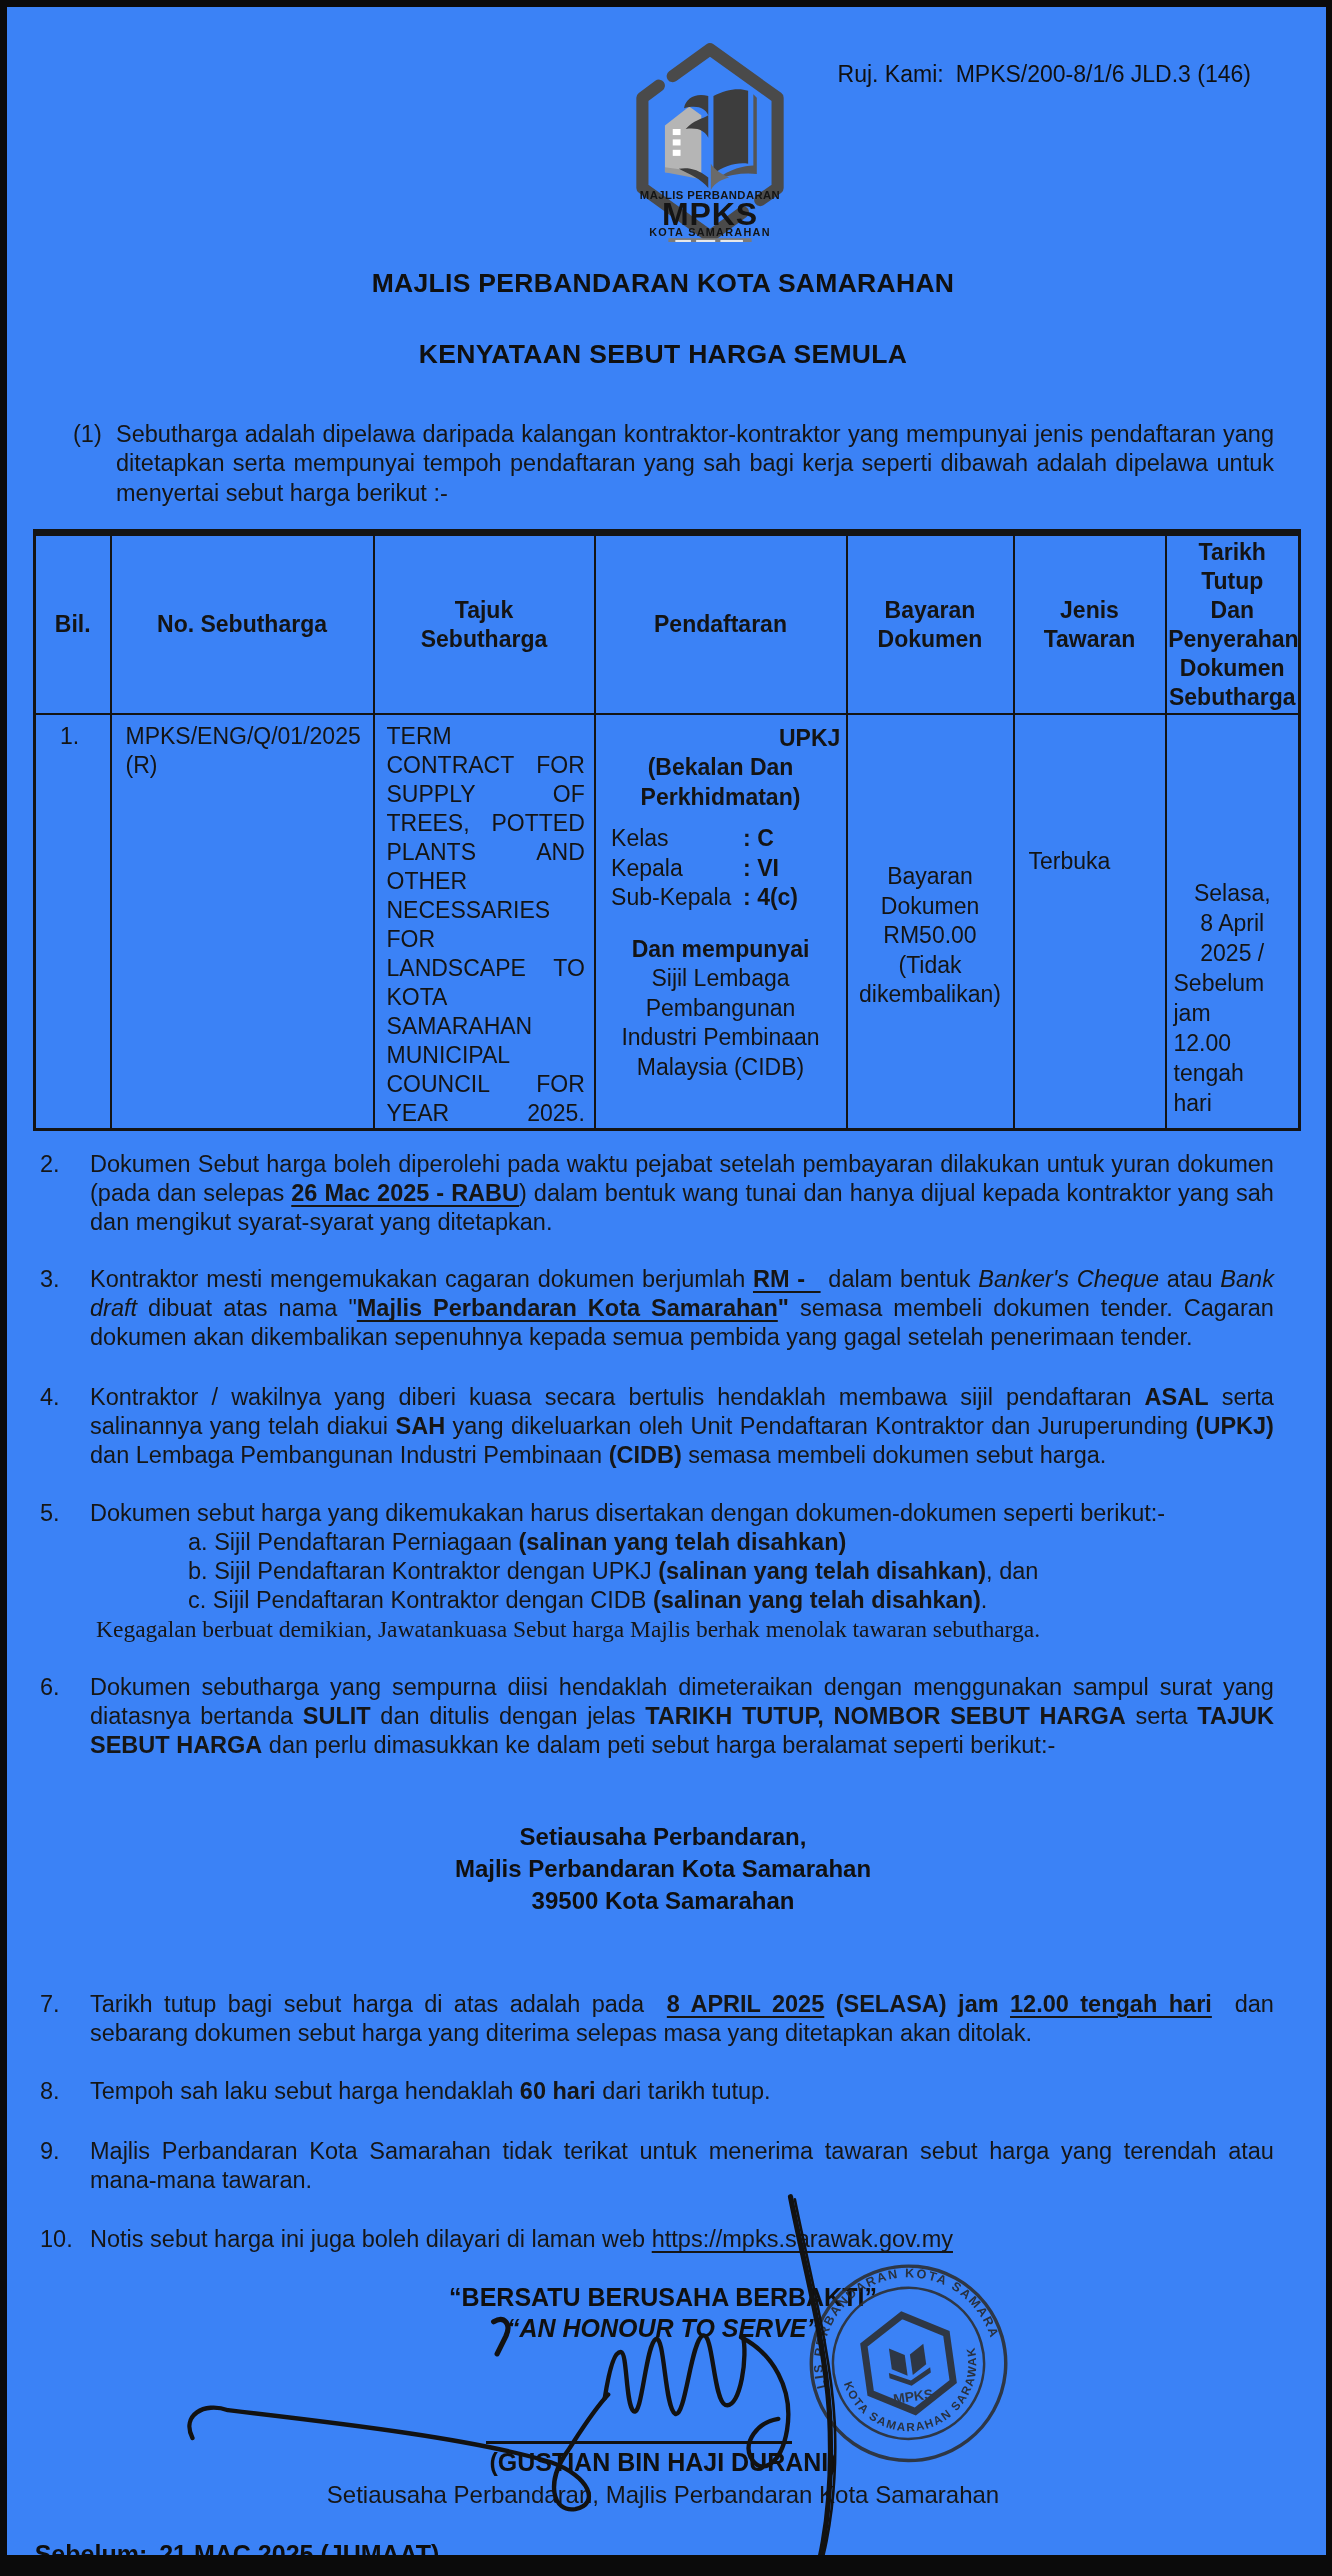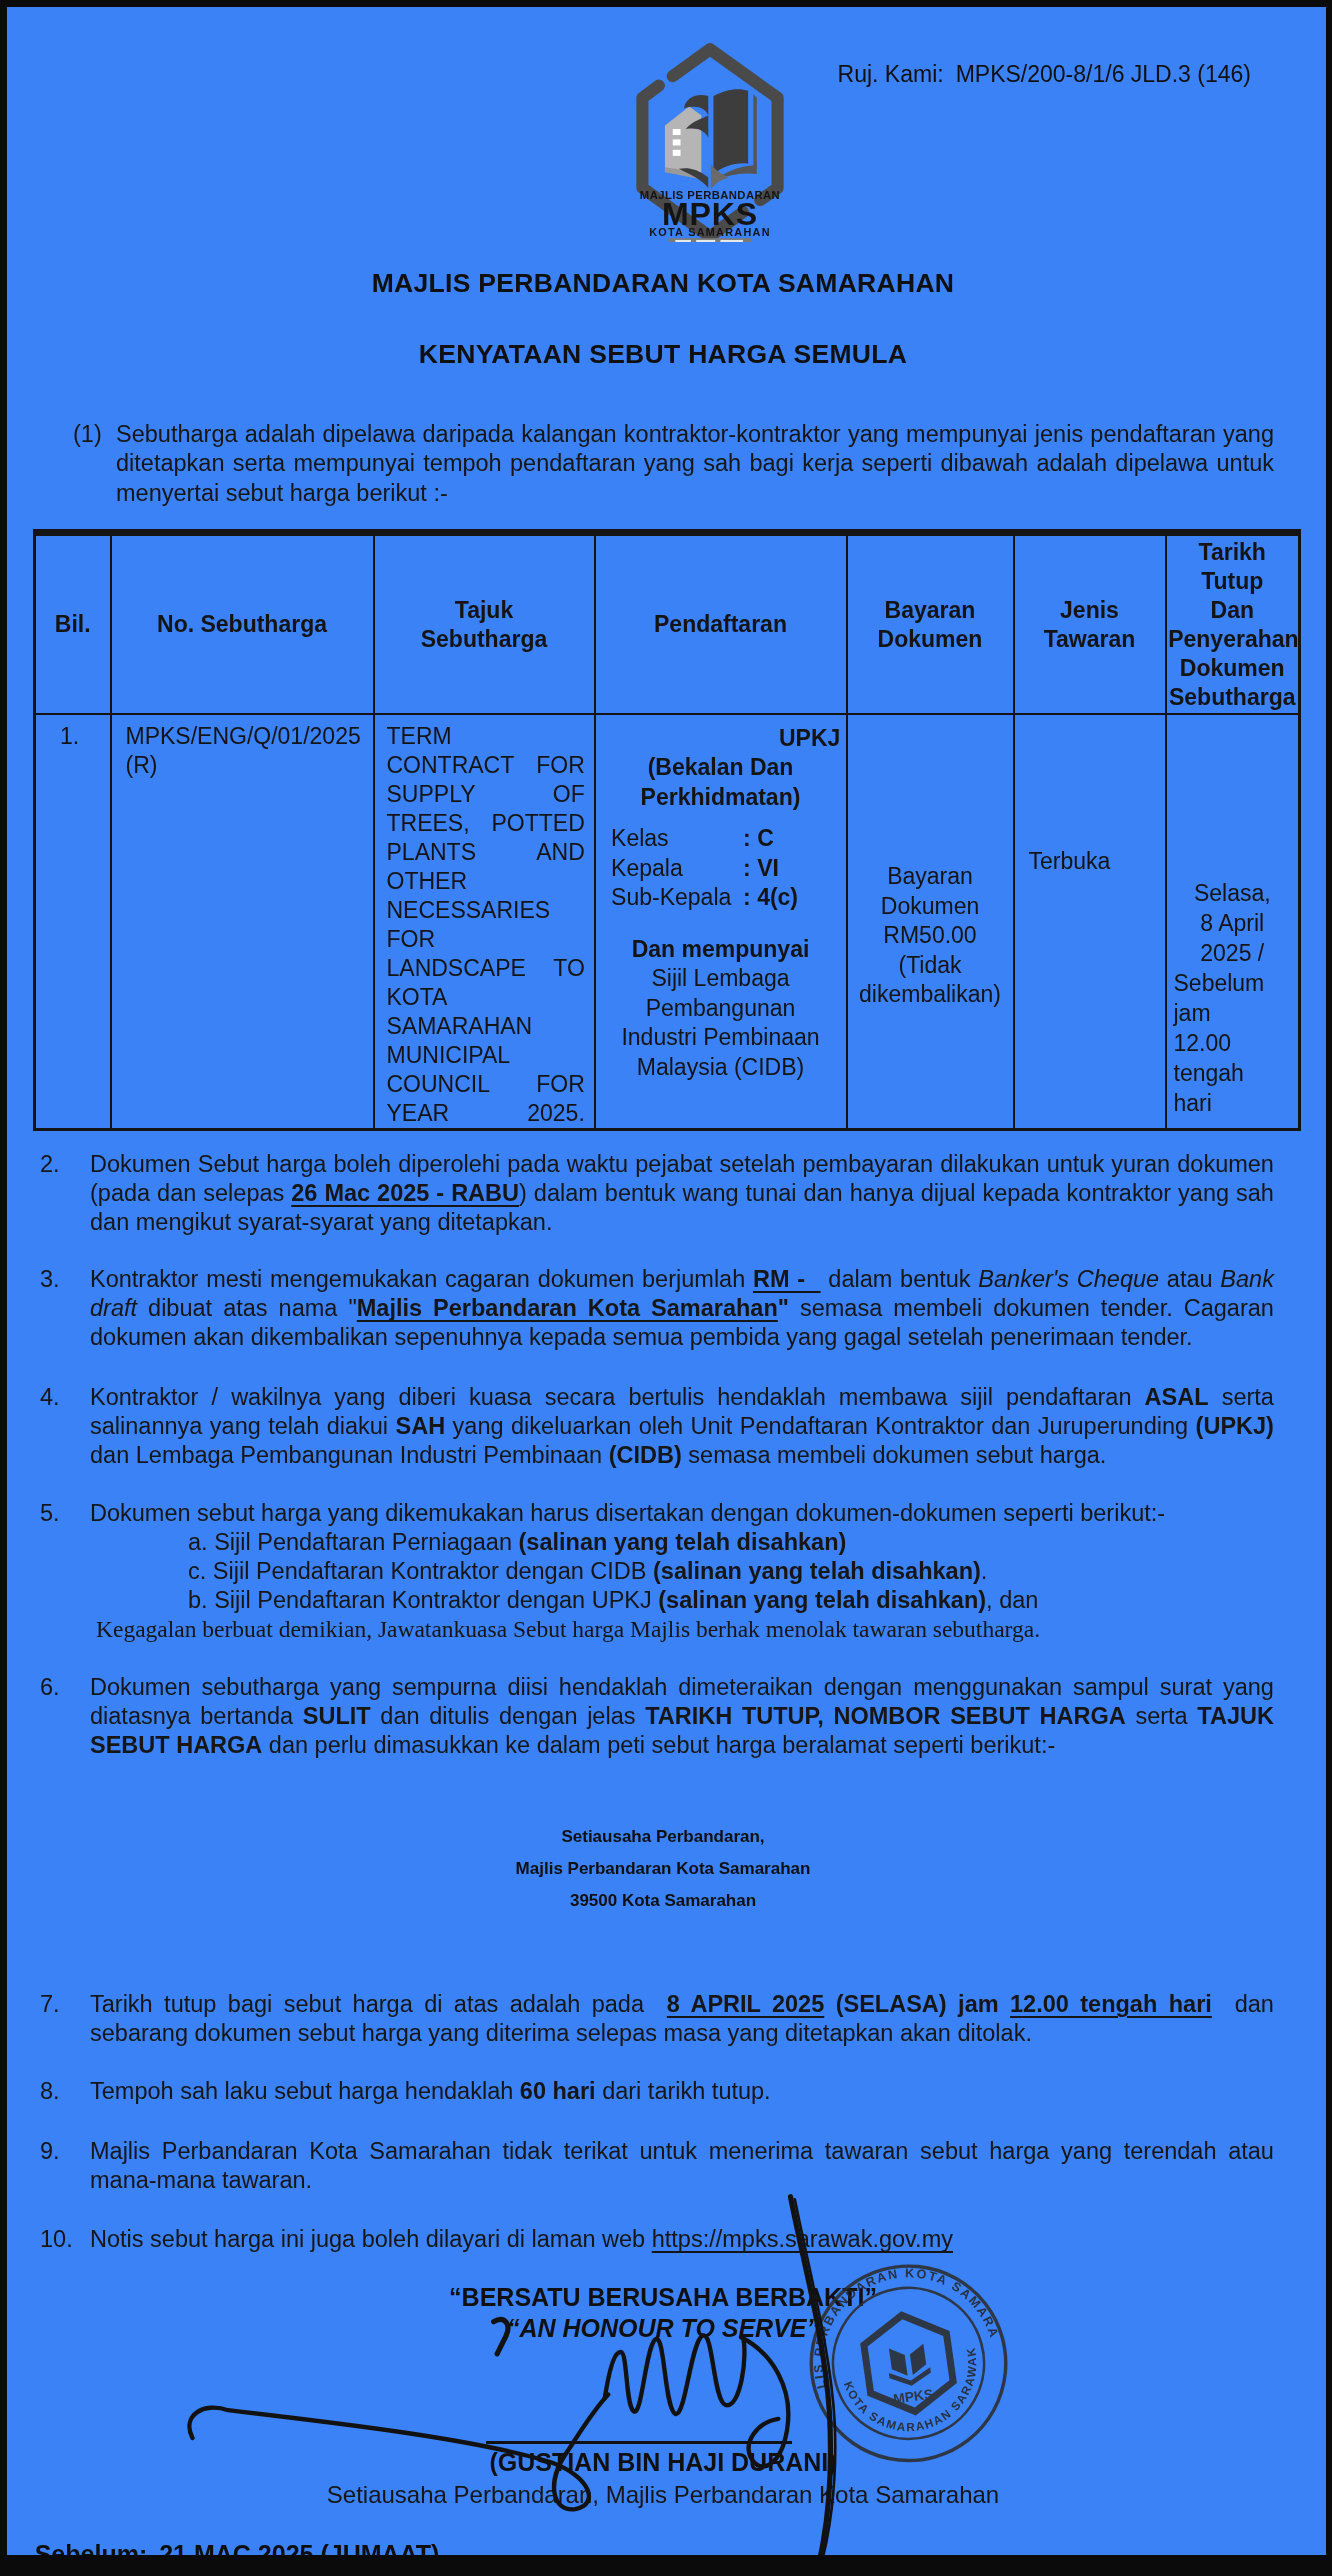--- a/index.html
+++ b/index.html
@@ -72,21 +72,21 @@
 
   .item{display:flex;margin:0 17.4px 0 7px;font-size:23.5px;line-height:29px;}
   .item .num{flex:none;width:50px;}
   .item .body{flex:1;text-align:justify;padding-right:1.7px;}
   .m-i2{margin-top:19px;}  .m-i3{margin-top:28px;}  .m-i4{margin-top:31px;}
   .m-i5{margin-top:29px;}  .m-i6{margin-top:29px;}
   .m-i7{margin-top:73px;}  .m-i8{margin-top:29px;}  .m-i9{margin-top:31px;}  .m-i10{margin-top:30px;}
   .sub-line{margin-left:98px;text-align:left;}
   .closing-line{margin-left:6px;text-align:left;font-family:Liberation Serif, serif;}
 
-  .address{margin-top:61px;text-align:center;font-weight:bold;font-size:17px;line-height:32px;color:#101010;}
+  .address{margin-top:61px;text-align:center;font-weight:bold;font-size:24px;line-height:32px;color:#101010;}
 
   .motto{margin-top:28px;text-align:center;font-weight:bold;font-size:25px;line-height:31px;color:#101010;}
   .motto .l2{font-style:italic;}
 
   .sigblock{position:relative;}
   .sig-rule{width:306px;border-top:3px solid #111;margin:97px auto 0;transform:translateX(-24px);}
   .sig-name{margin-top:3.5px;text-align:center;font-weight:bold;font-size:25px;color:#101010;}
   .sig-title{margin-top:4.3px;text-align:center;font-size:24px;}
 
   .footer-date{margin:31px 0 0 1.7px;font-size:25px;font-weight:bold;color:#0e0e0e;}
@@ -243,22 +243,22 @@
     <div class="item m-i4">
       <span class="num">4.</span>
       <div class="body"><span>Kontraktor / wakilnya yang diberi kuasa secara bertulis hendaklah membawa sijil pendaftaran </span><span class="b">ASAL</span><span> serta salinannya yang telah diakui </span><span class="b">SAH</span><span> yang dikeluarkan oleh Unit Pendaftaran Kontraktor dan Juruperunding </span><span class="b">(UPKJ)</span><span> dan Lembaga Pembangunan Industri Pembinaan </span><span class="b">(CIDB)</span><span> semasa membeli dokumen sebut harga.</span></div>
     </div>
 
     <div class="item m-i5">
       <span class="num">5.</span>
       <div class="body">
         <div><span>Dokumen sebut harga yang dikemukakan harus disertakan dengan dokumen-dokumen seperti berikut:-</span></div>
         <div class="sub-line"><span>a. Sijil Pendaftaran Perniagaan </span><span class="b">(salinan yang telah disahkan)</span></div>
+        <div class="sub-line"><span>b. Sijil Pendaftaran Kontraktor dengan UPKJ </span><span class="b">(salinan yang telah disahkan)</span><span>, dan</span></div>
         <div class="sub-line"><span>c. Sijil Pendaftaran Kontraktor dengan CIDB </span><span class="b">(salinan yang telah disahkan)</span><span>.</span></div>
-        <div class="sub-line"><span>b. Sijil Pendaftaran Kontraktor dengan UPKJ </span><span class="b">(salinan yang telah disahkan)</span><span>, dan</span></div>
         <div class="closing-line"><span>Kegagalan berbuat demikian, Jawatankuasa Sebut  harga Majlis berhak menolak tawaran sebutharga.</span></div>
       </div>
     </div>
 
     <div class="item m-i6">
       <span class="num">6.</span>
       <div class="body"><span>Dokumen sebutharga yang sempurna diisi hendaklah dimeteraikan dengan menggunakan sampul surat yang diatasnya bertanda </span><span class="b">SULIT</span><span> dan ditulis dengan jelas </span><span class="b">TARIKH TUTUP, NOMBOR SEBUT HARGA</span><span> serta </span><span class="b">TAJUK SEBUT HARGA</span><span> dan perlu dimasukkan ke dalam peti sebut harga beralamat seperti berikut:-</span></div>
     </div>
 
     <div class="address">

